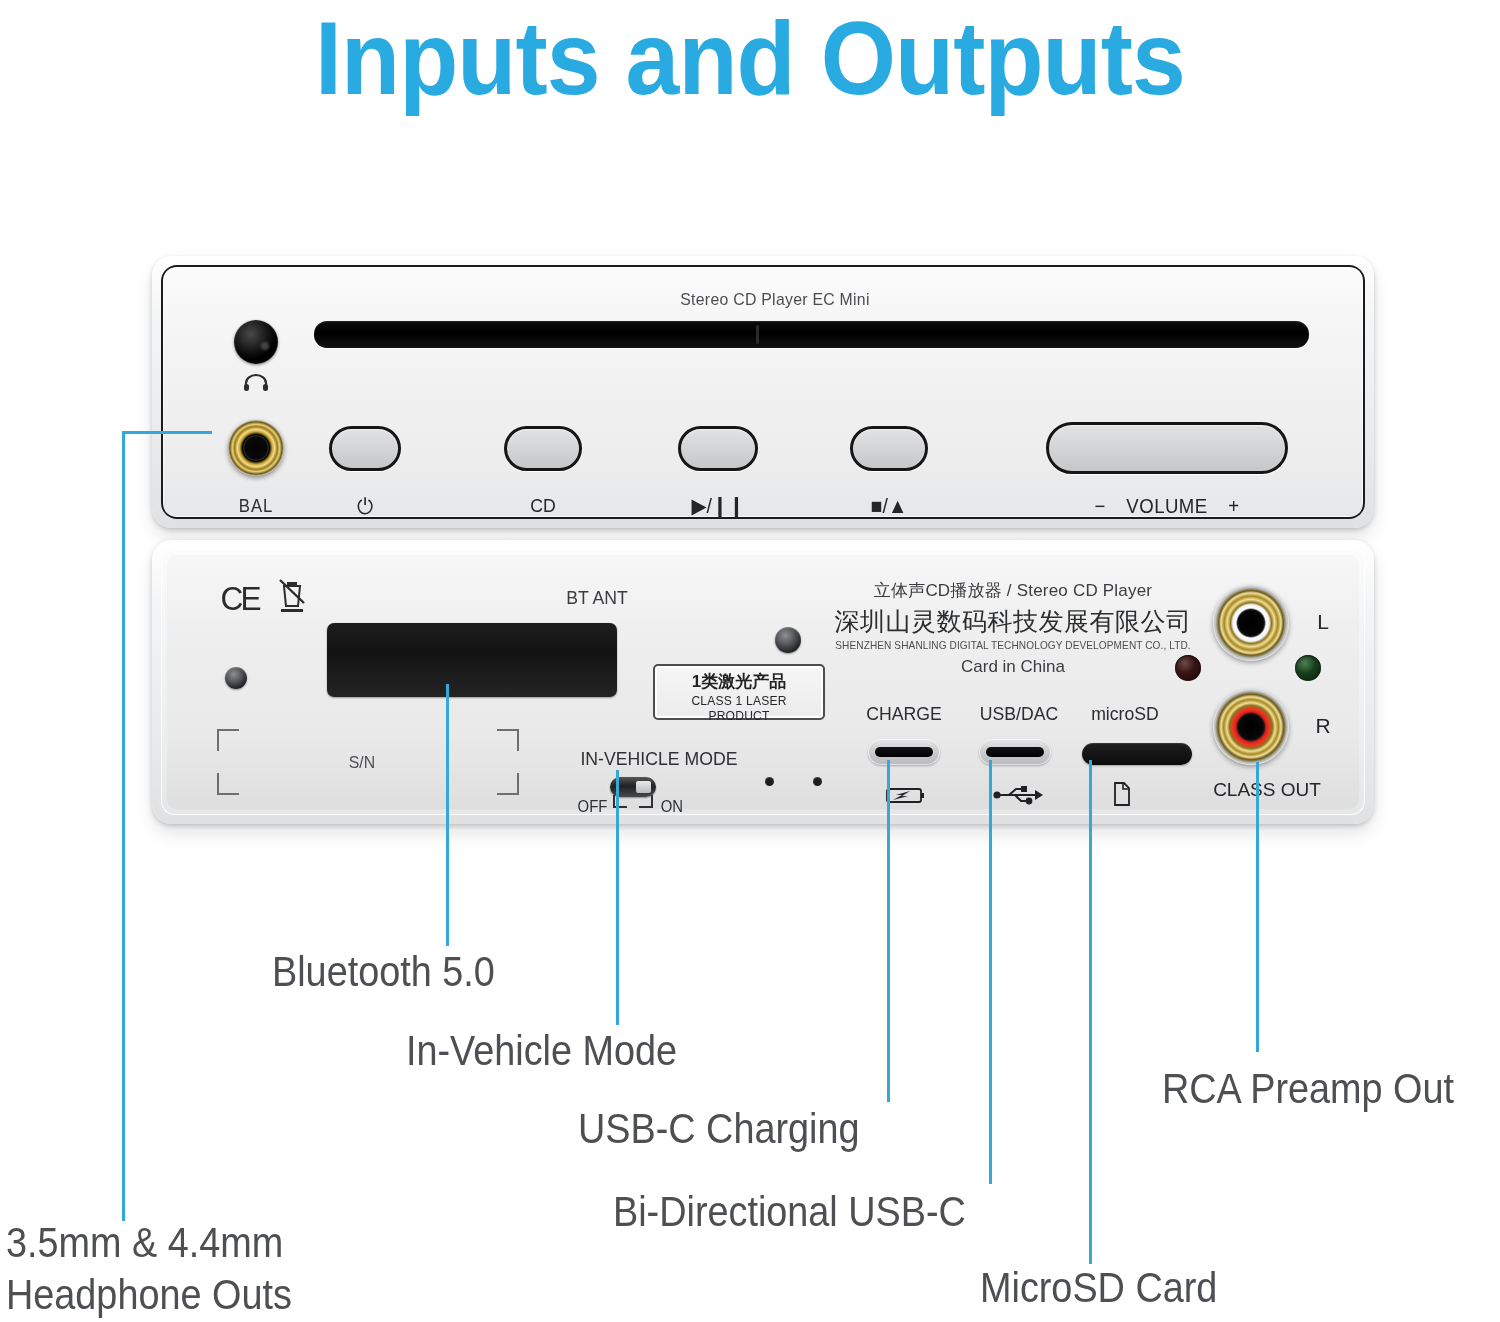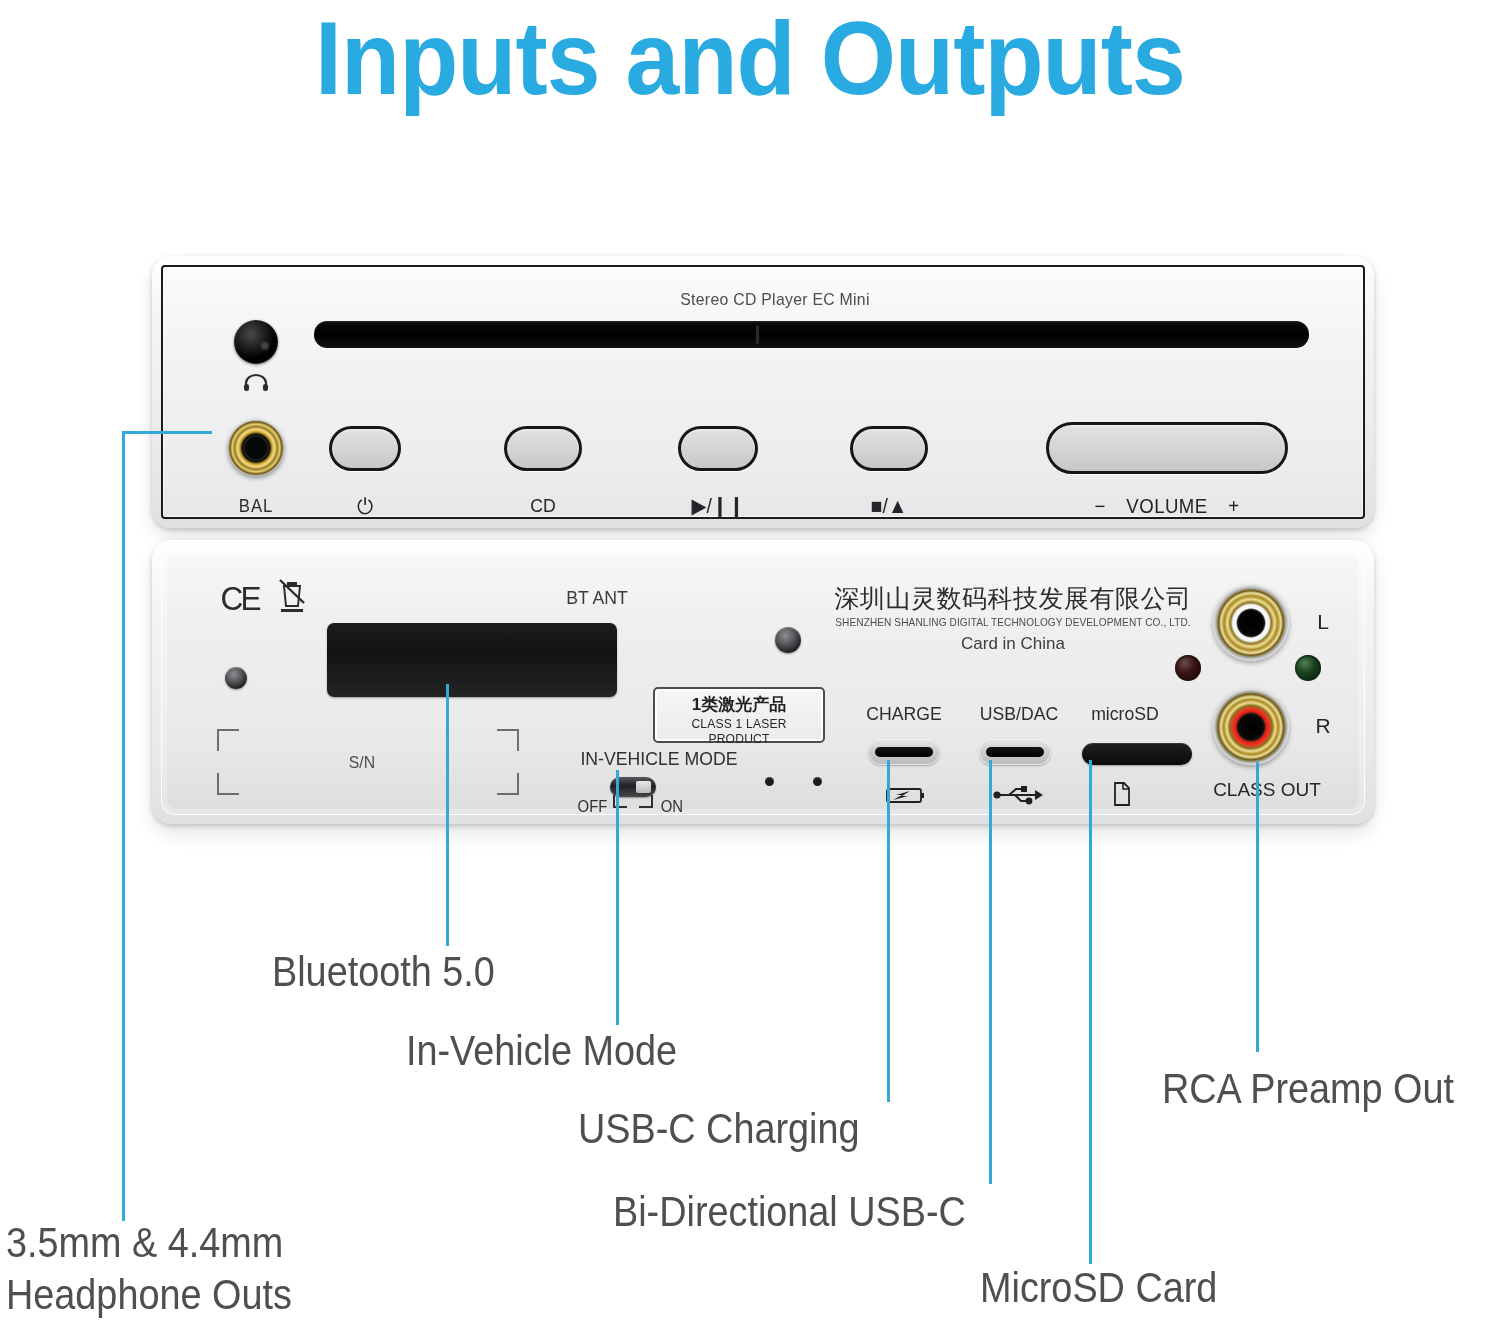--- a/index.html
+++ b/index.html
@@ -34,21 +34,21 @@
     position:absolute;inset:9px;border-radius:13px;
     background:linear-gradient(180deg,#fcfcfd 0%,#f3f4f5 30%,#eceded 75%,#e4e6e7 100%);
     box-shadow:inset 0 0 0 1px rgba(255,255,255,.9);
     overflow:hidden;
   }
 
   
   #front{left:152px;top:256px;width:1222px;height:272px;}
   #front .chassis-inner{
     box-shadow:inset 0 0 0 2px #1b1b1b, inset 0 0 0 3px rgba(255,255,255,.7);
-    border-radius:4px;
+    border-radius:16px;
   }
   #front-face{
     position:absolute;inset:3px;border-radius:10px;
     background:linear-gradient(180deg,#fbfbfc 0%,#f3f3f4 35%,#ededee 78%,#e6e7e8 100%);
   }
 
   #model-text{
     left:0;top:22px;width:1222px;text-align:center;
     font-size:17px;color:#4b4d50;letter-spacing:.3px;
     transform:scaleX(.93);
@@ -146,21 +146,21 @@
   
   .bracket{position:absolute;width:20px;height:20px;border:2px solid #6c6e71;}
   #br-tl{left:50px;top:174px;border-right:none;border-bottom:none;}
   #br-bl{left:50px;top:218px;border-right:none;border-top:none;}
   #br-tr{left:330px;top:174px;border-left:none;border-bottom:none;}
   #br-br{left:330px;top:218px;border-left:none;border-top:none;}
   #sn-label{left:140px;top:198px;width:110px;text-align:center;font-size:17px;color:#4c4e51;}
 
   
   #laser-box{
-    left:486px;top:132px;width:168px;height:52px;
+    left:486px;top:109px;width:168px;height:52px;
     border:2px solid #4b4d50;border-radius:5px;
     background:linear-gradient(180deg,#f6f6f7,#ebebec);
     box-shadow:inset 0 0 0 2px #fff;
   }
   #laser-cn{position:absolute;left:0;top:4px;width:168px;text-align:center;font-size:17px;color:#222;font-weight:bold;}
   #laser-en{position:absolute;left:0;top:27px;width:168px;text-align:center;font-size:13px;color:#25272a;transform:scaleX(.93);letter-spacing:.2px;}
 
   
   #ivm-label{left:382px;top:193px;width:220px;text-align:center;font-size:19px;color:#2e3033;}
   #ivm-switch{
@@ -338,20 +338,21 @@
       </div>
 
       <div class="rear-txt" id="ivm-label">IN-VEHICLE MODE</div>
       <div class="abs" id="ivm-switch"></div>
       <div class="rear-txt" id="ivm-off">OFF</div>
       <div class="ivm-tick" id="tick-off"></div>
       <div class="ivm-tick" id="tick-on"></div>
       <div class="rear-txt" id="ivm-on">ON</div>
 
       <div class="abs" id="spec">
+        <div id="spec-1">立体声CD播放器 / Stereo CD Player</div>
         <div id="spec-cn">深圳山灵数码科技发展有限公司</div>
         <div id="spec-en">SHENZHEN SHANLING DIGITAL TECHNOLOGY DEVELOPMENT CO., LTD.</div>
         <div id="spec-made">Card in China</div>
       </div>
 
       <div class="port-label" id="lab-charge">CHARGE</div>
       <div class="abs usbc" id="port-charge"></div>
       <div class="port-icon" id="ic-charge">
         <svg width="56" height="20" viewBox="0 0 56 20">
           <rect x="10" y="4" width="34" height="13" rx="2" fill="none" stroke="#202124" stroke-width="1.8"></rect>

